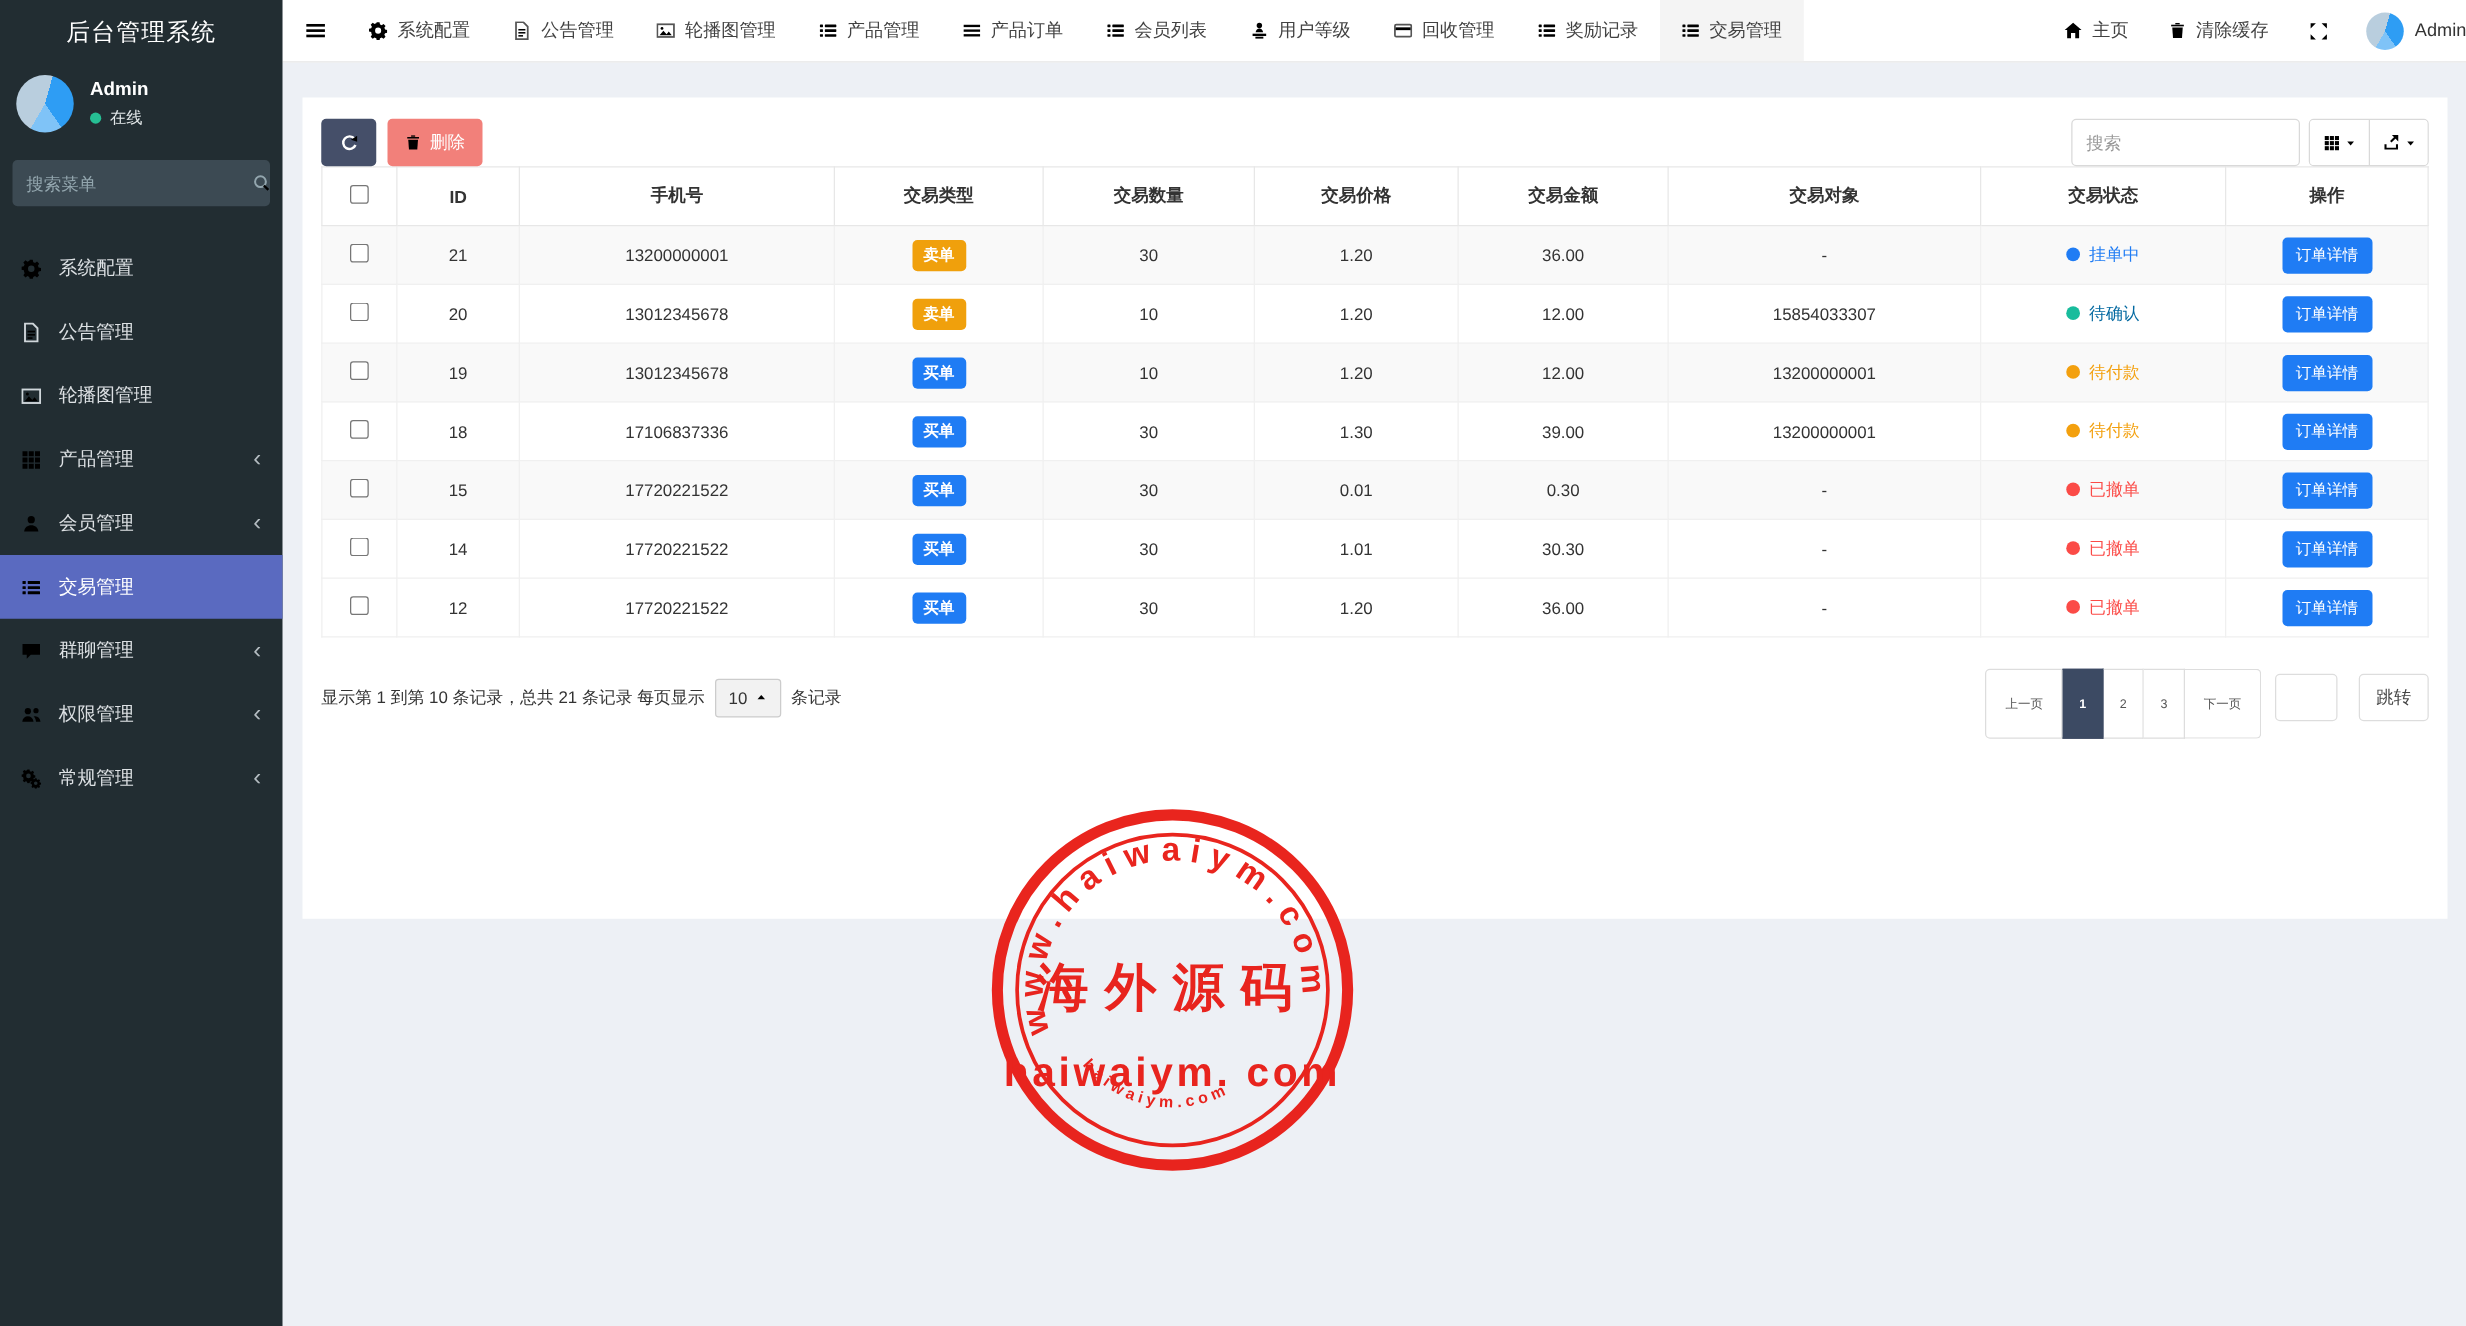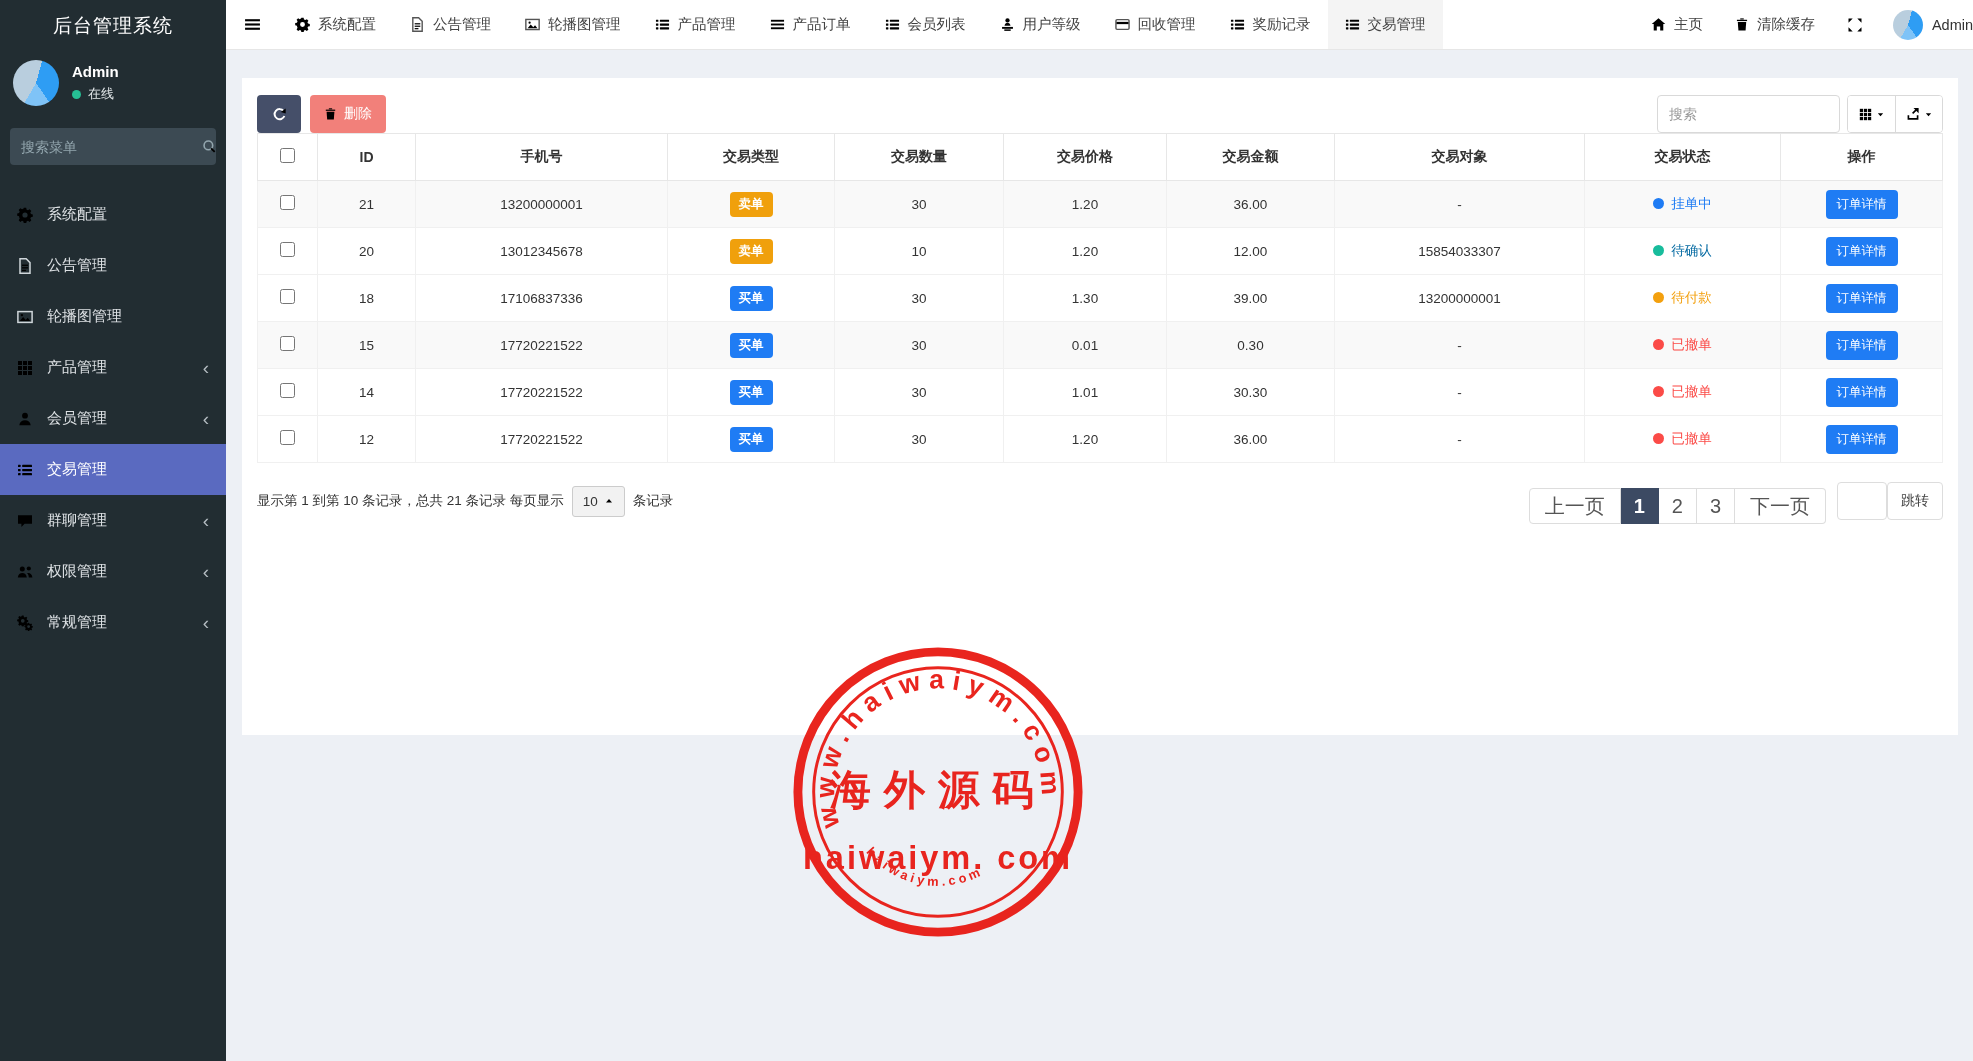--- a/index.html
+++ b/index.html
@@ -79,29 +79,29 @@
   .st-dot { width:11px; height:11px; border-radius:50%; display:inline-block;
     margin-right:7px; vertical-align:-1px; }
   .btn-detail { height:29px; padding:0 11px; background:#1f7cf4; color:#fff; font-size:12.5px; }
 
   
   .tfoot { display:flex; align-items:center; padding:15px 0 22px; font-size:13.5px; color:#333; }
   .page-size { margin:0 8px; height:31px; padding:0 10px; border:1px solid #ccc;
     background:#f2f2f2; border-radius:3px; display:inline-flex; align-items:center;
     gap:6px; font-size:13.5px; cursor:pointer; color:#333; }
   .pager { margin-left:auto; display:flex; align-items:center; }
-  .page-btn { height:36px; padding:0 15px; border:1px solid #ddd; border-left-width:0;
-    background:#fff; color:#555; font-size:20px; display:flex; align-items:center; cursor:pointer;margin-top:10px; }
+  .page-btn { height:56px; padding:0 15px; border:1px solid #ddd; border-left-width:0;
+    background:#fff; color:#555; font-size:10px; display:flex; align-items:center; cursor:pointer;margin-top:10px; }
   .page-btn:first-child { border-left-width:1px; border-radius:4px 0 0 4px; }
   .page-btn:last-child { border-radius:0 4px 4px 0; }
   .page-btn.num { padding:0 13px; }
   .page-btn.active { background:#3c4a63; border-color:#3c4a63; color:#fff; font-weight:bold; }
   .jump-input { width:50px; height:38px; border:1px solid #ddd; border-radius:4px;
     margin-left:11px; outline:none; padding:0 6px; font-size:14px; font-family:inherit; }
-  .jump-btn { margin-left:0; height:38px; padding:0 13px; background:#fff;
+  .jump-btn { margin-left:17px; height:38px; padding:0 13px; background:#fff;
     border:1px solid #ddd; color:#444; font-size:14px; border-radius:4px; }
 
   
   .watermark { position:absolute; left:790px; top:644px; width:296px; height:296px;
     pointer-events:none; z-index:10; opacity:.93; }
   .wm-cn { font-family:"Liberation Serif","DejaVu Serif",serif; font-weight:bold; }
   .wm-en { font-family:"Liberation Sans","DejaVu Sans",sans-serif; font-weight:bold; }
 </style>
 </head>
 <body>
@@ -467,20 +467,33 @@
      <td>13012345678</td>
      <td><span class="badge" style="background:#f0a00c">卖单</span></td>
      <td>10</td>
      <td>1.20</td>
      <td>12.00</td>
      <td>15854033307</td>
      <td style="color:#0369a1">
        <span class="st-dot" style="background:#18bc9c"></span><span>待确认</span></td>
      <td><button class="btn btn-detail">订单详情</button></td>
             </tr>
+            <tr class="stripe">
+              <td><input type="checkbox" style=""></td>
+     <td>19</td>
+     <td>13012345678</td>
+     <td><span class="badge" style="background:#1f7cf4">买单</span></td>
+     <td>10</td>
+     <td>1.20</td>
+     <td>12.00</td>
+     <td>13200000001</td>
+     <td style="color:#f3a00e">
+       <span class="st-dot" style="background:#f3a00e"></span><span>待付款</span></td>
+     <td><button class="btn btn-detail">订单详情</button></td>
+            </tr>
             <tr class="">
               <td><input type="checkbox" style=""></td>
      <td>18</td>
      <td>17106837336</td>
      <td><span class="badge" style="background:#1f7cf4">买单</span></td>
      <td>30</td>
      <td>1.30</td>
      <td>39.00</td>
      <td>13200000001</td>
      <td style="color:#f3a00e">

